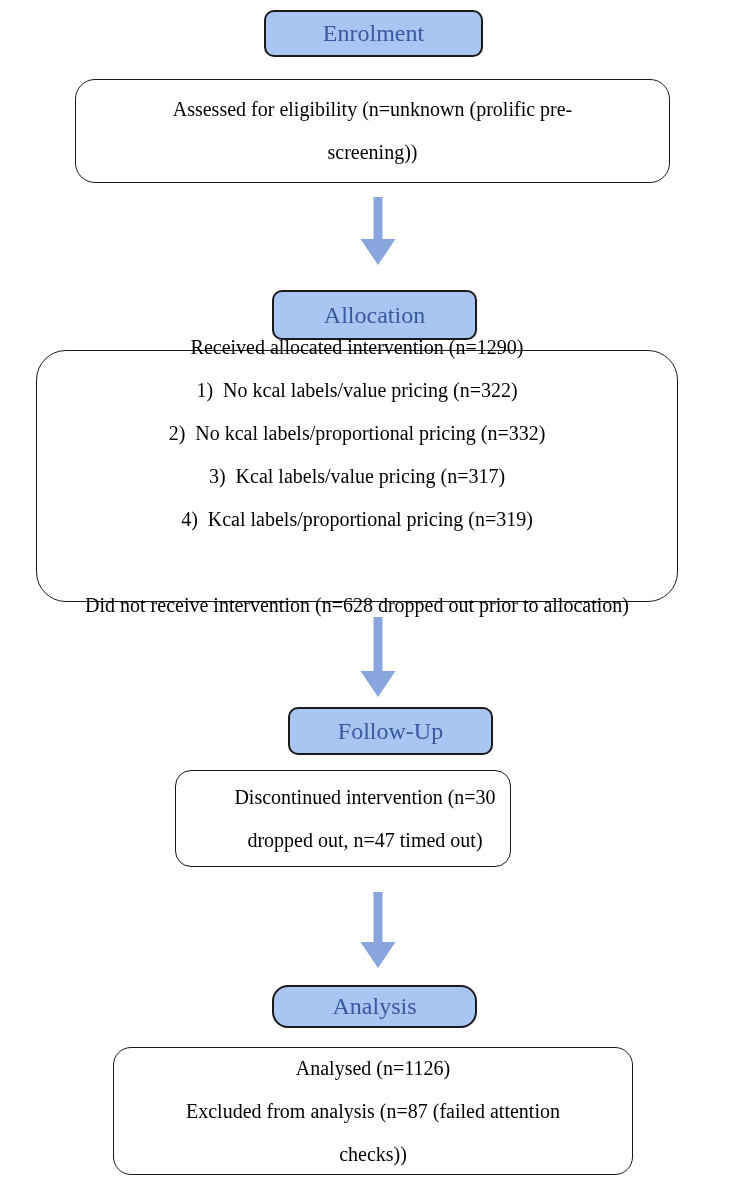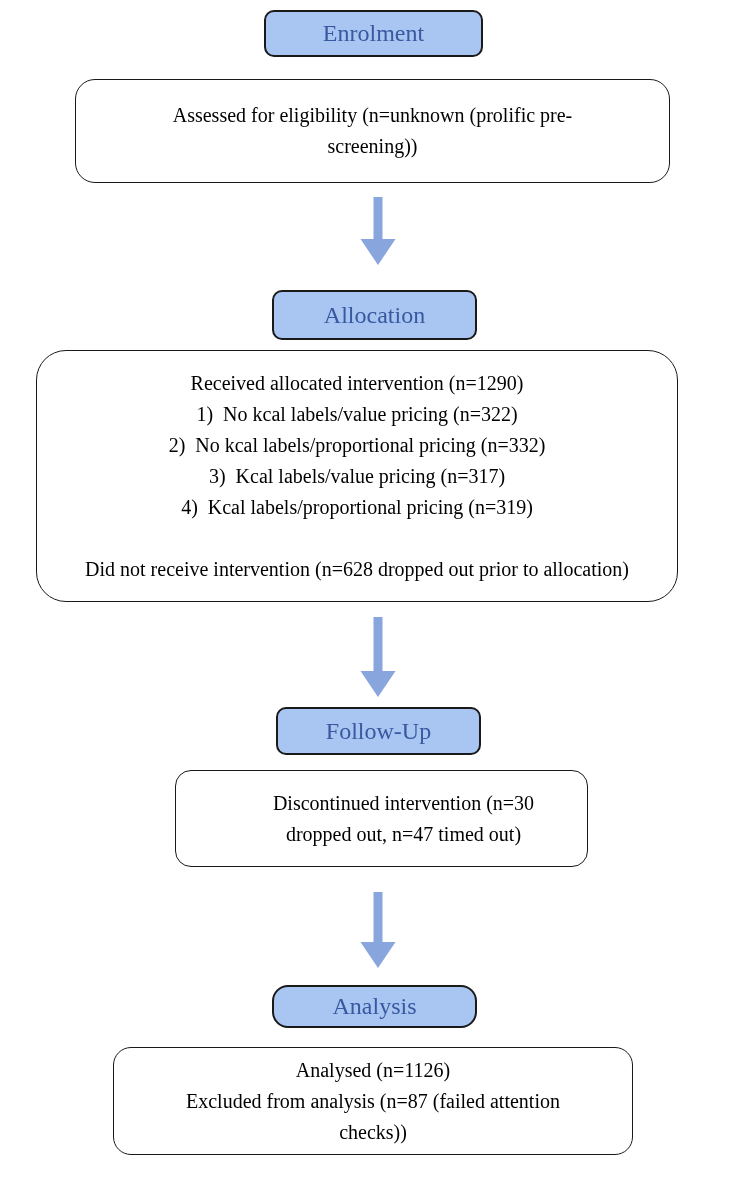--- a/index.html
+++ b/index.html
@@ -31,40 +31,40 @@
   .flow-box {
     position: absolute;
     box-sizing: border-box;
     background: var(--c-box_fill, #ffffff);
     border: 1.5px solid var(--c-box_border, #1a1a1a);
     display: flex;
     align-items: center;
     justify-content: center;
     text-align: center;
     font-size: 20px;
-    line-height: 31px;
+    line-height: 43px;
   }
   .flow-box .box-text {
     white-space: pre-line;
     width: 100%;
   }
   .arrow {
     position: absolute;
     color: var(--c-arrow, #88a5dd);
   }
   .arrow svg { display: block; }
 
   #box-assessed     { left: 75px;  top: 79px;   width: 595px; height: 104px; border-radius: 20px; }
   #box-allocation   { left: 36px;  top: 350px;  width: 642px; height: 252px; border-radius: 30px; }
-  #box-discontinued { left: 175px; top: 770px;  width: 413px; height: 97px;  border-radius: 16px; padding-left: 44px; }
-  #box-analysed     { left: 113px; top: 1047px; width: 520px; height: 108px; border-radius: 18px; }
+  #box-discontinued { left: 175px; top: 770px;  width: 336px; height: 97px;  border-radius: 16px; padding-left: 44px; }
+  #box-analysed     { left: 113px; top: 1047px; width: 520px; height: 128px; border-radius: 18px; }
 
   #hdr-enrolment  { left: 264px; top: 10px;  width: 219px; height: 47px; }
   #hdr-allocation { left: 272px; top: 290px; width: 205px; height: 50px; }
-  #hdr-followup   { left: 276px; top: 707px; width: 205px; height: 48px; }
+  #hdr-followup   { left: 288px; top: 707px; width: 205px; height: 48px; }
   #hdr-analysis   { left: 272px; top: 985px; width: 205px; height: 43px; border-radius: 16px; }
 
   #arrow-1 { left: 358px; top: 197px; }
   #arrow-2 { left: 358px; top: 617px; }
   #arrow-3 { left: 358px; top: 892px; }
 </style>
 </head>
 <body>
 
 <div class="canvas">

